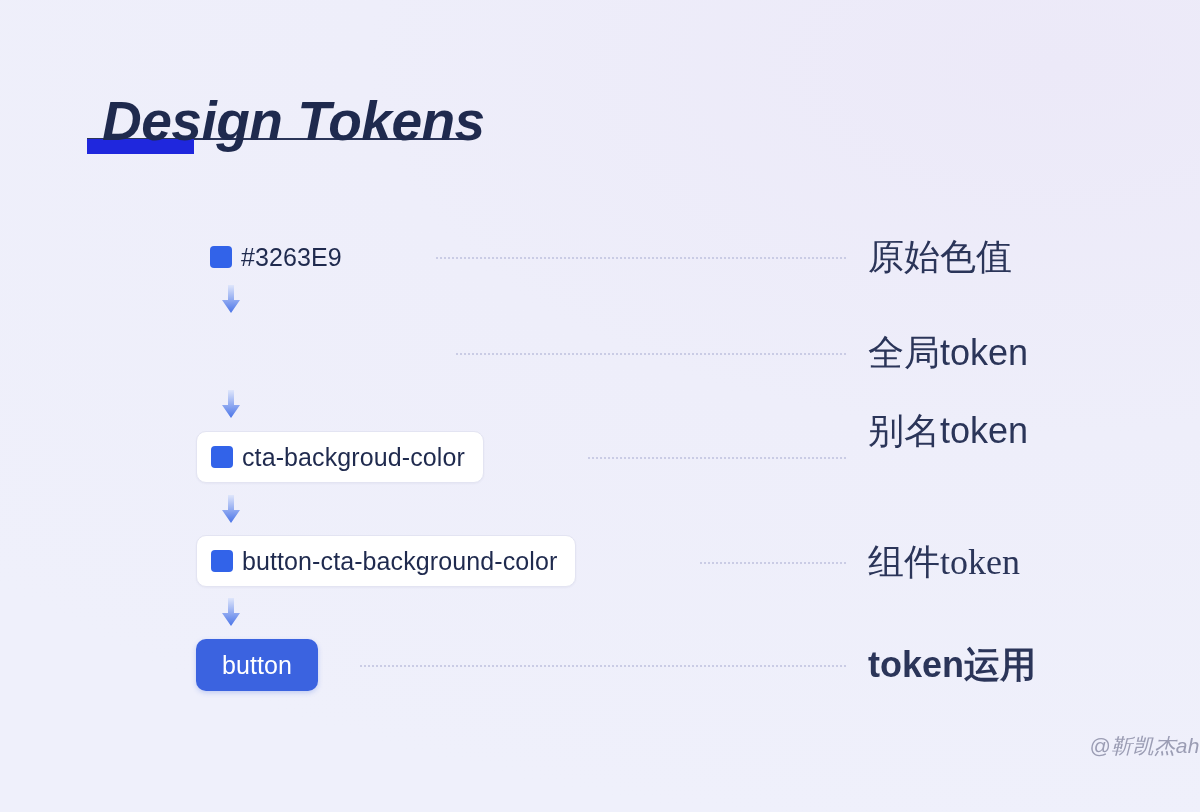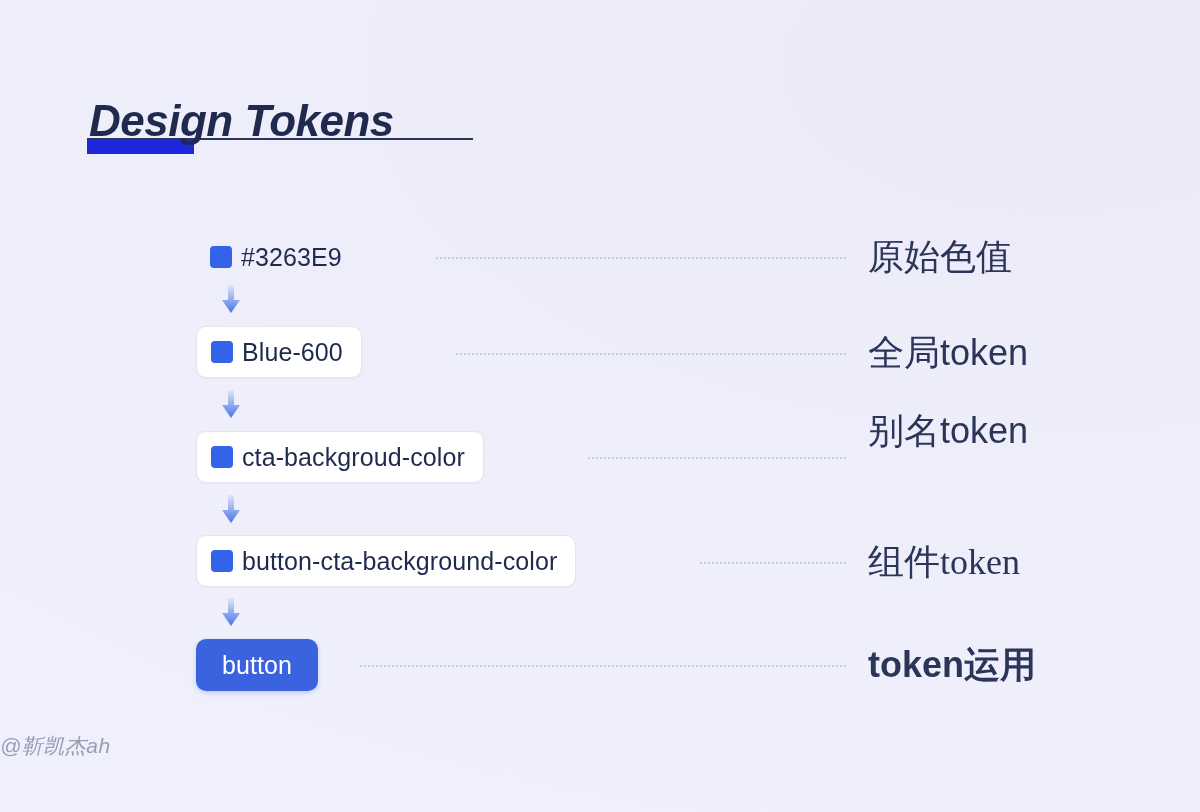--- a/index.html
+++ b/index.html
@@ -27,23 +27,23 @@
   
   .title-block {
     position: absolute;
     left: 86px;
     top: 88px;
     width: 520px;
     height: 72px;
   }
   .title-text {
     position: absolute;
-    left: 3px;
+    left: 16px;
     top: 0;
-    font-size: 44px;
+    font-size: 55px;
     line-height: 66px;
     font-style: italic;
     font-weight: 700;
     letter-spacing: -0.5px;
     color: #1f2a4e;
     white-space: nowrap;
     z-index: 3;
   }
   .title-bar {
     position: absolute;
@@ -141,21 +141,21 @@
     white-space: nowrap;
     transform: translateY(-16px);
   }
 
   
   .watermark {
     position: absolute;
     left: 0;
     top: 732px;
     width: 1200px;
-    text-align: left;
+    text-align: right;
     font-size: 21px;
     font-style: italic;
     color: #9b9db4;
     letter-spacing: 0.5px;
   }
 </style>
 </head>
 <body>
 
 <div class="slide">
@@ -217,26 +217,20 @@
     </svg>
   </div>
 
   <div class="row" style="top:231px;">
     <div class="node plain">
       <span class="swatch"></span>
       <span class="node-label">#3263E9</span>
     </div>
   </div>
 
-  <div class="row" style="top:326px;">
-    <div class="node card">
-      <span class="swatch"></span>
-      <span class="node-label">Blue-600</span>
-    </div>
-  </div>
 
   <div class="row" style="top:431px;">
     <div class="node card">
       <span class="swatch"></span>
       <span class="node-label">cta-backgroud-color</span>
     </div>
   </div>
 
   <div class="row" style="top:535px;">
     <div class="node card">

